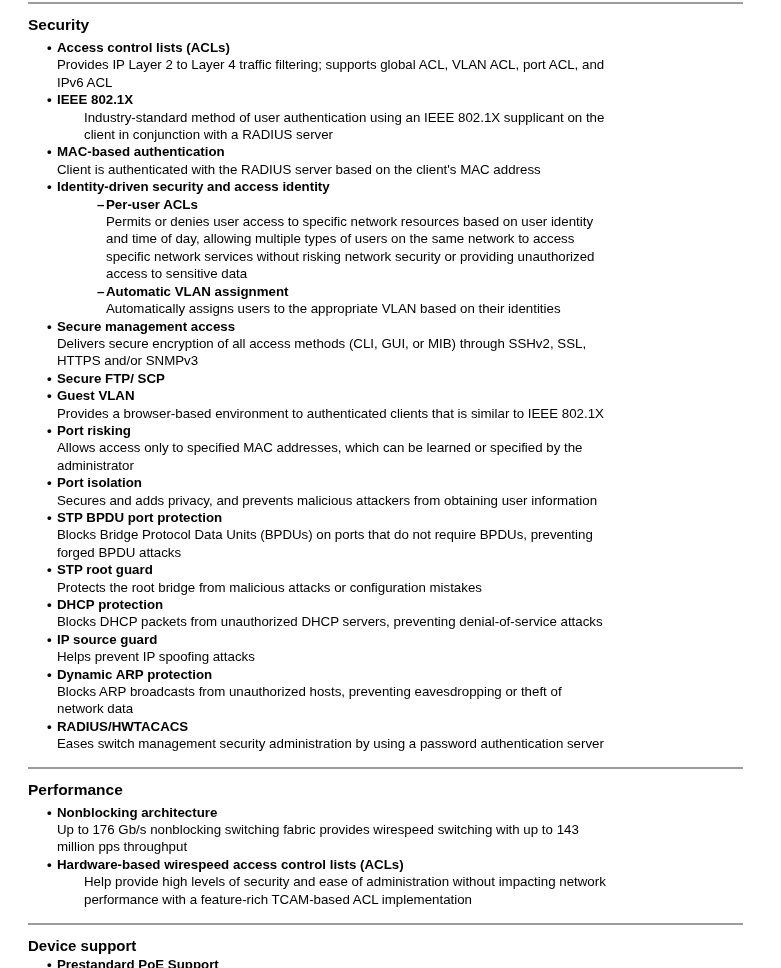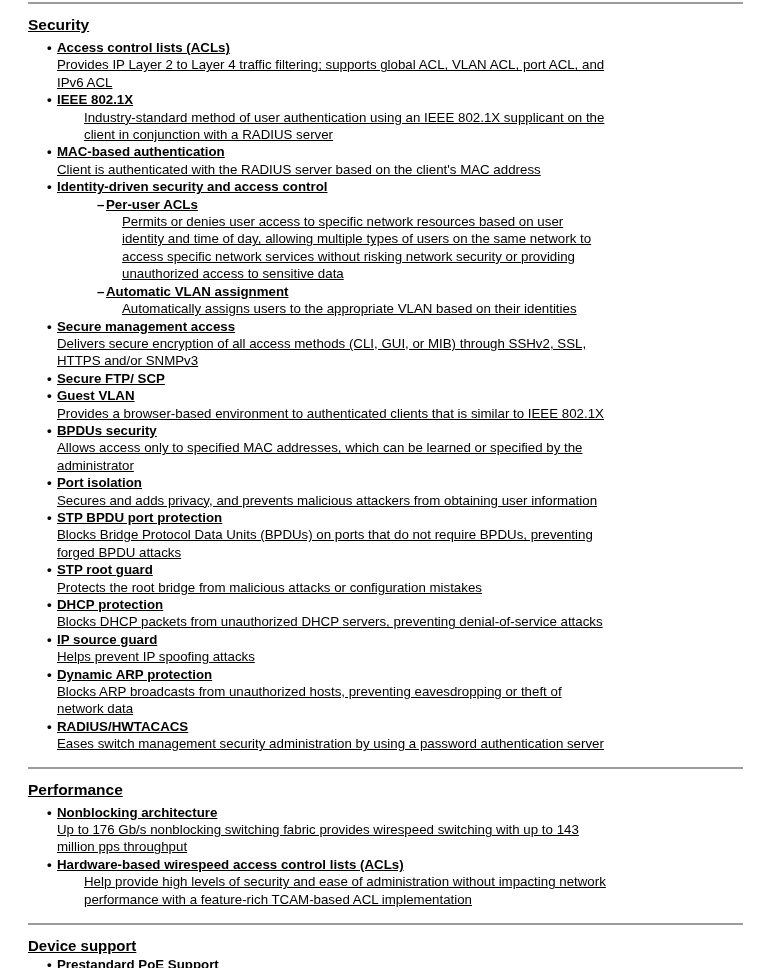--- a/index.html
+++ b/index.html
@@ -13,21 +13,20 @@
     overflow: hidden;
     font-family: "Liberation Sans", "DejaVu Sans", sans-serif;
     color: #000000;
     -webkit-font-smoothing: antialiased;
   }
   .page {
     box-sizing: border-box;
     width: 633px;
     height: 968px;
     padding: 2px 25px 10px 28px;
-    text-decoration: underline;
   }
   .divider {
     border: none;
     border-top: 2px solid #9c9c9c;
     width: 715px;
     margin: 0;
   }
   .divider.mid1 { margin-top: 14px; }
   .divider.mid2 { margin-top: 15px; }
   .sec-heading {
@@ -64,21 +63,21 @@
   .subitem {
     position: relative;
     padding-left: 49px;
   }
   .dash {
     position: absolute;
     left: 40px;
     top: 0;
     font-weight: bold;
   }
-  .subdesc { margin-left: 16px; }
+  .subdesc { }
 </style>
 </head>
 <body>
 
 <div class="page">
 
   <hr class="divider top">
 
   <section>
     <h2 class="sec-heading lg">Security</h2>
@@ -93,21 +92,21 @@
         <div class="ftitle"><span class="bullet">•</span><span>IEEE 802.1X</span></div>
         <div class="fdesc ind">Industry-standard method of user authentication using an IEEE 802.1X supplicant on the client in conjunction with a RADIUS server</div>
       </div>
 
       <div class="item">
         <div class="ftitle"><span class="bullet">•</span><span>MAC-based authentication</span></div>
         <div class="fdesc">Client is authenticated with the RADIUS server based on the client's MAC address</div>
       </div>
 
       <div class="item">
-        <div class="ftitle"><span class="bullet">•</span><span>Identity-driven security and access control</span></div>
+        <div class="ftitle"><span class="bullet">•</span><span>Identity-driven security and access identity</span></div>
 
         <div class="subitem">
           <div class="ftitle"><span class="dash">–</span><span>Per-user ACLs</span></div>
           <div class="subdesc">Permits or denies user access to specific network resources based on user identity and time of day, allowing multiple types of users on the same network to access specific network services without risking network security or providing unauthorized access to sensitive data</div>
         </div>
 
         <div class="subitem">
           <div class="ftitle"><span class="dash">–</span><span>Automatic VLAN assignment</span></div>
           <div class="subdesc">Automatically assigns users to the appropriate VLAN based on their identities</div>
         </div>
@@ -121,21 +120,21 @@
       <div class="item">
         <div class="ftitle"><span class="bullet">•</span><span>Secure FTP/ SCP</span></div>
       </div>
 
       <div class="item">
         <div class="ftitle"><span class="bullet">•</span><span>Guest VLAN</span></div>
         <div class="fdesc">Provides a browser-based environment to authenticated clients that is similar to IEEE 802.1X</div>
       </div>
 
       <div class="item">
-        <div class="ftitle"><span class="bullet">•</span><span>BPDUs security</span></div>
+        <div class="ftitle"><span class="bullet">•</span><span>Port risking</span></div>
         <div class="fdesc">Allows access only to specified MAC addresses, which can be learned or specified by the administrator</div>
       </div>
 
       <div class="item">
         <div class="ftitle"><span class="bullet">•</span><span>Port isolation</span></div>
         <div class="fdesc">Secures and adds privacy, and prevents malicious attackers from obtaining user information</div>
       </div>
 
       <div class="item">
         <div class="ftitle"><span class="bullet">•</span><span>STP BPDU port protection</span></div>

